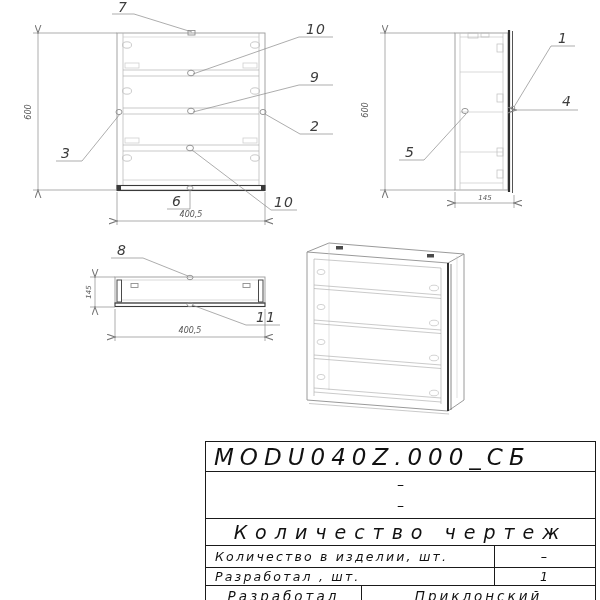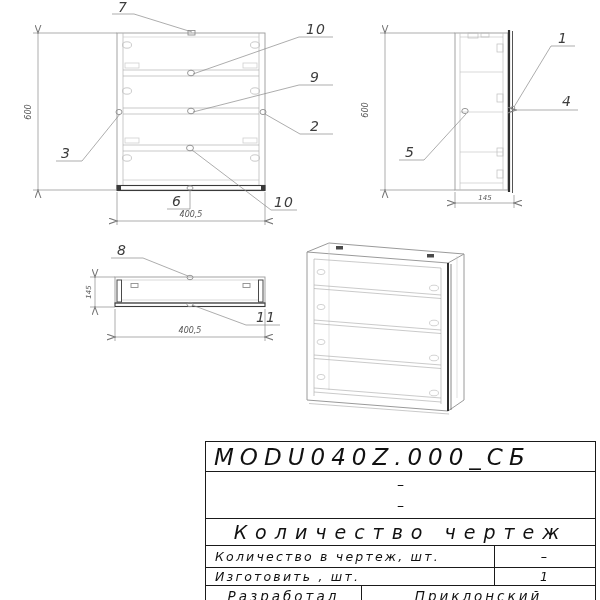--- a/index.html
+++ b/index.html
@@ -239,25 +239,25 @@
       <span>MODU040Z.000_СБ</span>
     </div>
     <div class="tb-row tb-note">
       <span>–</span>
       <span>–</span>
     </div>
     <div class="tb-row tb-type">
       <span>Количество чертеж</span>
     </div>
     <div class="tb-row tb-split">
-      <span class="lbl">Количество в чертеж, шт.</span>
+      <span class="lbl">Количество в изделии, шт.</span>
       <span class="val">–</span>
     </div>
     <div class="tb-row tb-split tb-make">
-      <span class="lbl">Изготовить , шт.</span>
+      <span class="lbl">Разработал , шт.</span>
       <span class="val">1</span>
     </div>
     <div class="tb-row tb-split tb-dev">
       <span class="lbl">Разработал</span>
       <span class="val">Приклонский</span>
     </div>
   </div>
 
 </div>
 

